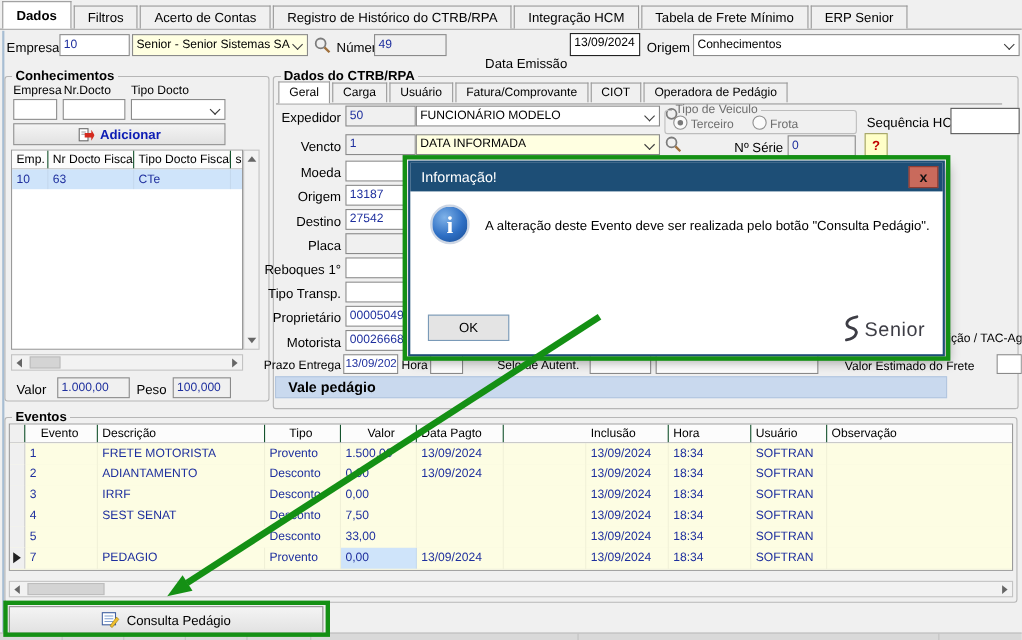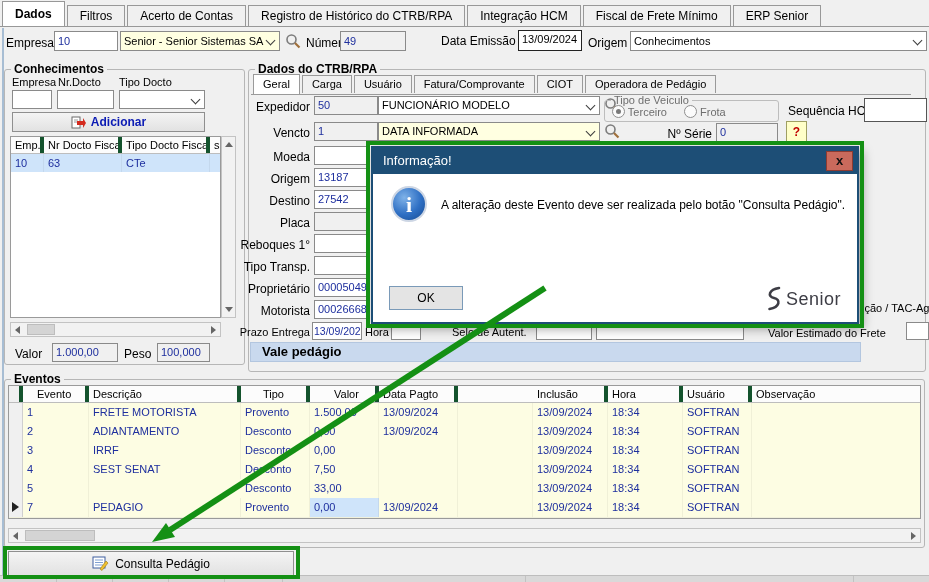--- a/index.html
+++ b/index.html
@@ -21,21 +21,21 @@
   .tab{height:20px;line-height:20px;padding:0 12px;border:1px solid #989898;border-bottom:none;
        background:#f0f0f0;margin-left:2px;font-size:12px;}
   .tab.active{background:#fff;height:24px;line-height:24px;font-weight:bold;position:relative;z-index:2;}
   .subtab{height:17px;line-height:17px;padding:0 9px;border:1px solid #9a9a9a;border-bottom:none;background:#f0f0f0;margin-left:2px;font-size:11px;display:inline-block;}
   .subtab.active{background:#fff;font-weight:normal;height:19px;line-height:19px;}
   fieldset{position:absolute;border:1px solid #b6b6b6;border-radius:3px;margin:0;padding:0;box-sizing:border-box;}
   legend{font-weight:bold;font-size:12px;margin-left:6px;padding:0 3px;}
   
   .gridhead{background:#fcfcfc;border-bottom:1px solid #bdbdbd;box-sizing:border-box;}
   .hcell{position:absolute;top:0;height:100%;line-height:16px;padding:0 4px;font-size:11px;
-         border-right:4px solid #14532d;box-sizing:border-box;overflow:hidden;white-space:nowrap;}
+         border-right:1px solid #14532d;box-sizing:border-box;overflow:hidden;white-space:nowrap;}
   .cell{position:absolute;top:0;height:100%;line-height:18px;padding:0 4px;font-size:11px;
         box-sizing:border-box;overflow:hidden;white-space:nowrap;color:#1e2f9e;border-right:1px solid rgba(0,0,0,0.05);}
   .evrow{position:absolute;left:0;width:100%;height:19px;background:#fdfde3;border-bottom:1px solid #f1f1dc;}
   
   .sbar{position:absolute;background:#f2f2f2;border:1px solid #c3c3c3;box-sizing:border-box;}
   .sthumb{position:absolute;background:#d4d4d4;border:1px solid #bdbdbd;box-sizing:border-box;}
   .sarrow{position:absolute;width:0;height:0;}
   .tri-l{border-top:4px solid transparent;border-bottom:4px solid transparent;border-right:5px solid #666;}
   .tri-r{border-top:4px solid transparent;border-bottom:4px solid transparent;border-left:5px solid #666;}
   .tri-u{border-left:4px solid transparent;border-right:4px solid transparent;border-bottom:5px solid #666;}
@@ -67,34 +67,34 @@
 <body>
 
 <div id="app">
 
   <div class="tabbar">
     <div class="tab active">Dados</div>
     <div class="tab">Filtros</div>
     <div class="tab">Acerto de Contas</div>
     <div class="tab">Registro de Histórico do CTRB/RPA</div>
     <div class="tab">Integração HCM</div>
-    <div class="tab">Fiscal de Frete Mínimo</div>
+    <div class="tab">Tabela de Frete Mínimo</div>
     <div class="tab">ERP Senior</div>
   </div>
 
   <div class="lbl" style="left:6px;top:36px;">Empresa</div>
   <div class="box rt blue" style="left:54px;top:31px;width:64px;height:20px;line-height:18px;">10</div>
   <div class="box yel combo" style="left:120px;top:31px;width:160px;height:20px;line-height:18px;padding-right:2px;"><span>Senior - Senior Sistemas SA</span><span class="chev"></span></div>
   <svg class="mag" style="left:285px;top:33px;" viewBox="0 0 16 16">
       <circle cx="6.5" cy="6.5" r="4.5" fill="none" stroke="#7c7c7c" stroke-width="1.6"></circle>
       <line x1="10" y1="10" x2="14.5" y2="14.5" stroke="#a0703c" stroke-width="2.2"></line>
     </svg>
   <div class="lbl" style="left:306px;top:36px;">Número</div>
   <div class="box gray rt blue" style="left:340px;top:31px;width:66px;height:20px;line-height:18px;">49</div>
-  <div class="lbl" style="left:441px;top:34px;">Data Emissão</div>
+  <div class="lbl" style="left:441px;top:51px;">Data Emissão</div>
   <div class="box" style="left:518px;top:30px;width:64px;height:21px;line-height:17px;border:1.5px solid #222;">13/09/2024</div>
   <div class="lbl" style="left:588px;top:36px;">Origem</div>
   <div class="box combo" style="left:630px;top:31px;width:297px;height:20px;line-height:18px;padding-right:14px;"><span>Conhecimentos</span><span class="chev"></span></div>
 
   <div class="abs" style="left:2px;top:28px;width:2px;height:550px;background:#a7bdd3;"></div>
 
   <fieldset style="left:4px;top:62px;width:241px;height:303px;">
     <legend>Conhecimentos</legend>
   </fieldset>
   <div class="lbl" style="left:12px;top:76px;font-size:11px;">Empresa</div>

